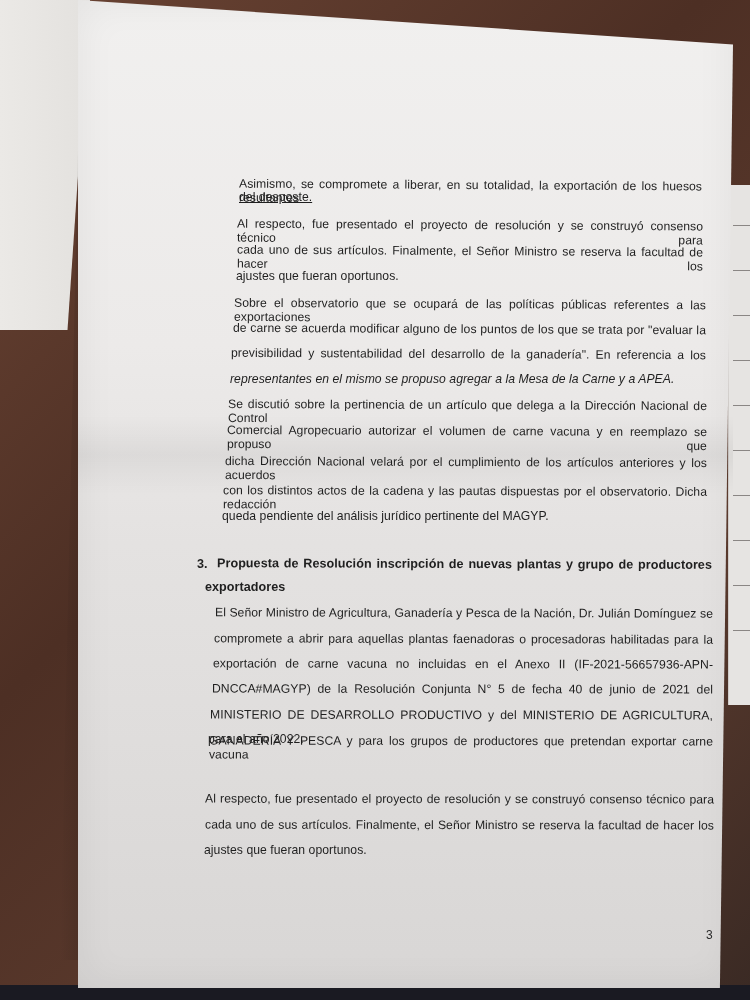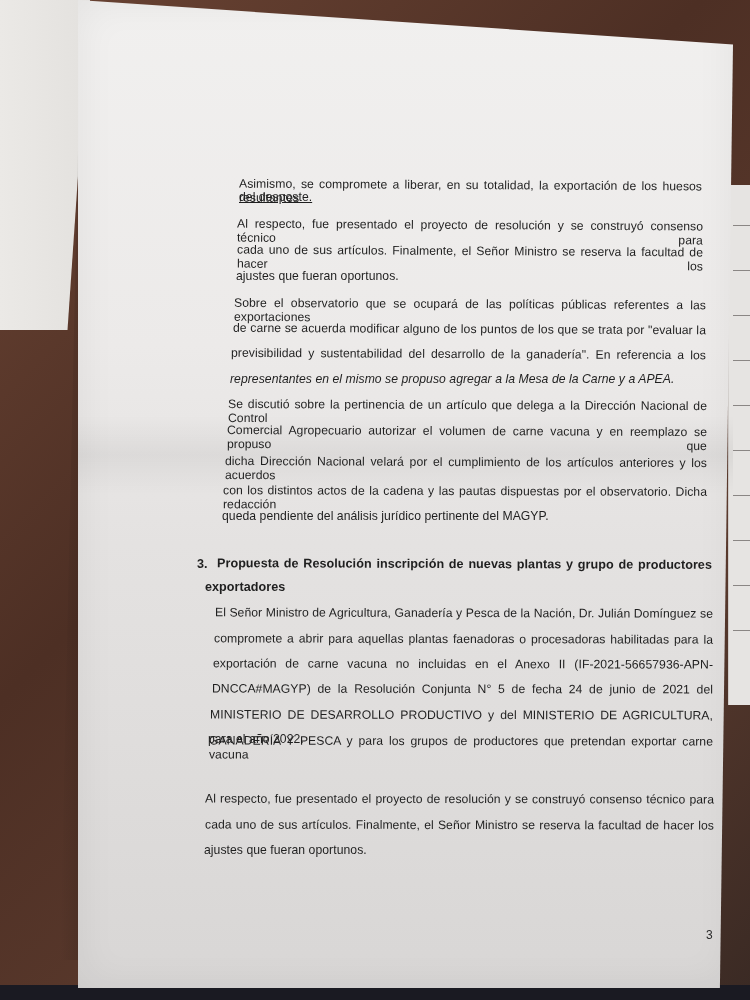--- a/index.html
+++ b/index.html
@@ -131,21 +131,21 @@
 </div>
 
 <div>
   <div class="line bold" style="left:197px; top:557px;">3.</div>
   <div class="line bold justify" style="left:217px; top:557px; width:495px; transform:rotate(0.2deg);">Propuesta de Resolución inscripción de nuevas plantas y grupo de productores</div>
   <div class="line bold" style="left:205px; top:580px;">exportadores</div>
 
   <div class="line justify" style="left:215px; top:606px; width:498px; transform:rotate(0.15deg);">El Señor Ministro de Agricultura, Ganadería y Pesca de la Nación, Dr. Julián Domínguez se</div>
   <div class="line justify" style="left:214px; top:632px; width:499px; transform:rotate(0.15deg);">compromete a abrir para aquellas plantas faenadoras o procesadoras habilitadas para la</div>
   <div class="line justify" style="left:213px; top:657px; width:500px; transform:rotate(0.15deg);">exportación de carne vacuna no incluidas en el Anexo II (IF-2021-56657936-APN-</div>
-  <div class="line justify" style="left:212px; top:682px; width:501px; transform:rotate(0.1deg);">DNCCA#MAGYP) de la Resolución Conjunta N° 5 de fecha 24 de junio de 2021 del</div>
+  <div class="line justify" style="left:212px; top:682px; width:501px; transform:rotate(0.1deg);">DNCCA#MAGYP) de la Resolución Conjunta N° 5 de fecha 40 de junio de 2021 del</div>
   <div class="line justify" style="left:210px; top:708px; width:503px; transform:rotate(0.1deg);">MINISTERIO DE DESARROLLO PRODUCTIVO y del MINISTERIO DE AGRICULTURA,</div>
   <div class="line justify" style="left:209px; top:734px; width:504px; transform:rotate(0.1deg);">GANADERÍA Y PESCA y para los grupos de productores que pretendan exportar carne vacuna</div>
   <div class="line" style="left:208px; top:732px;text-align:center;">para el año 2022.</div>
 
   <div class="line justify" style="left:205px; top:792px; width:509px; transform:rotate(0.1deg);">Al respecto, fue presentado el proyecto de resolución y se construyó consenso técnico para</div>
   <div class="line justify" style="left:205px; top:818px; width:509px; transform:rotate(0.1deg);">cada uno de sus artículos. Finalmente, el Señor Ministro se reserva la facultad de hacer los</div>
   <div class="line" style="left:204px; top:843px;">ajustes que fueran oportunos.</div>
 </div>
 
 <div class="page-number">3</div>

